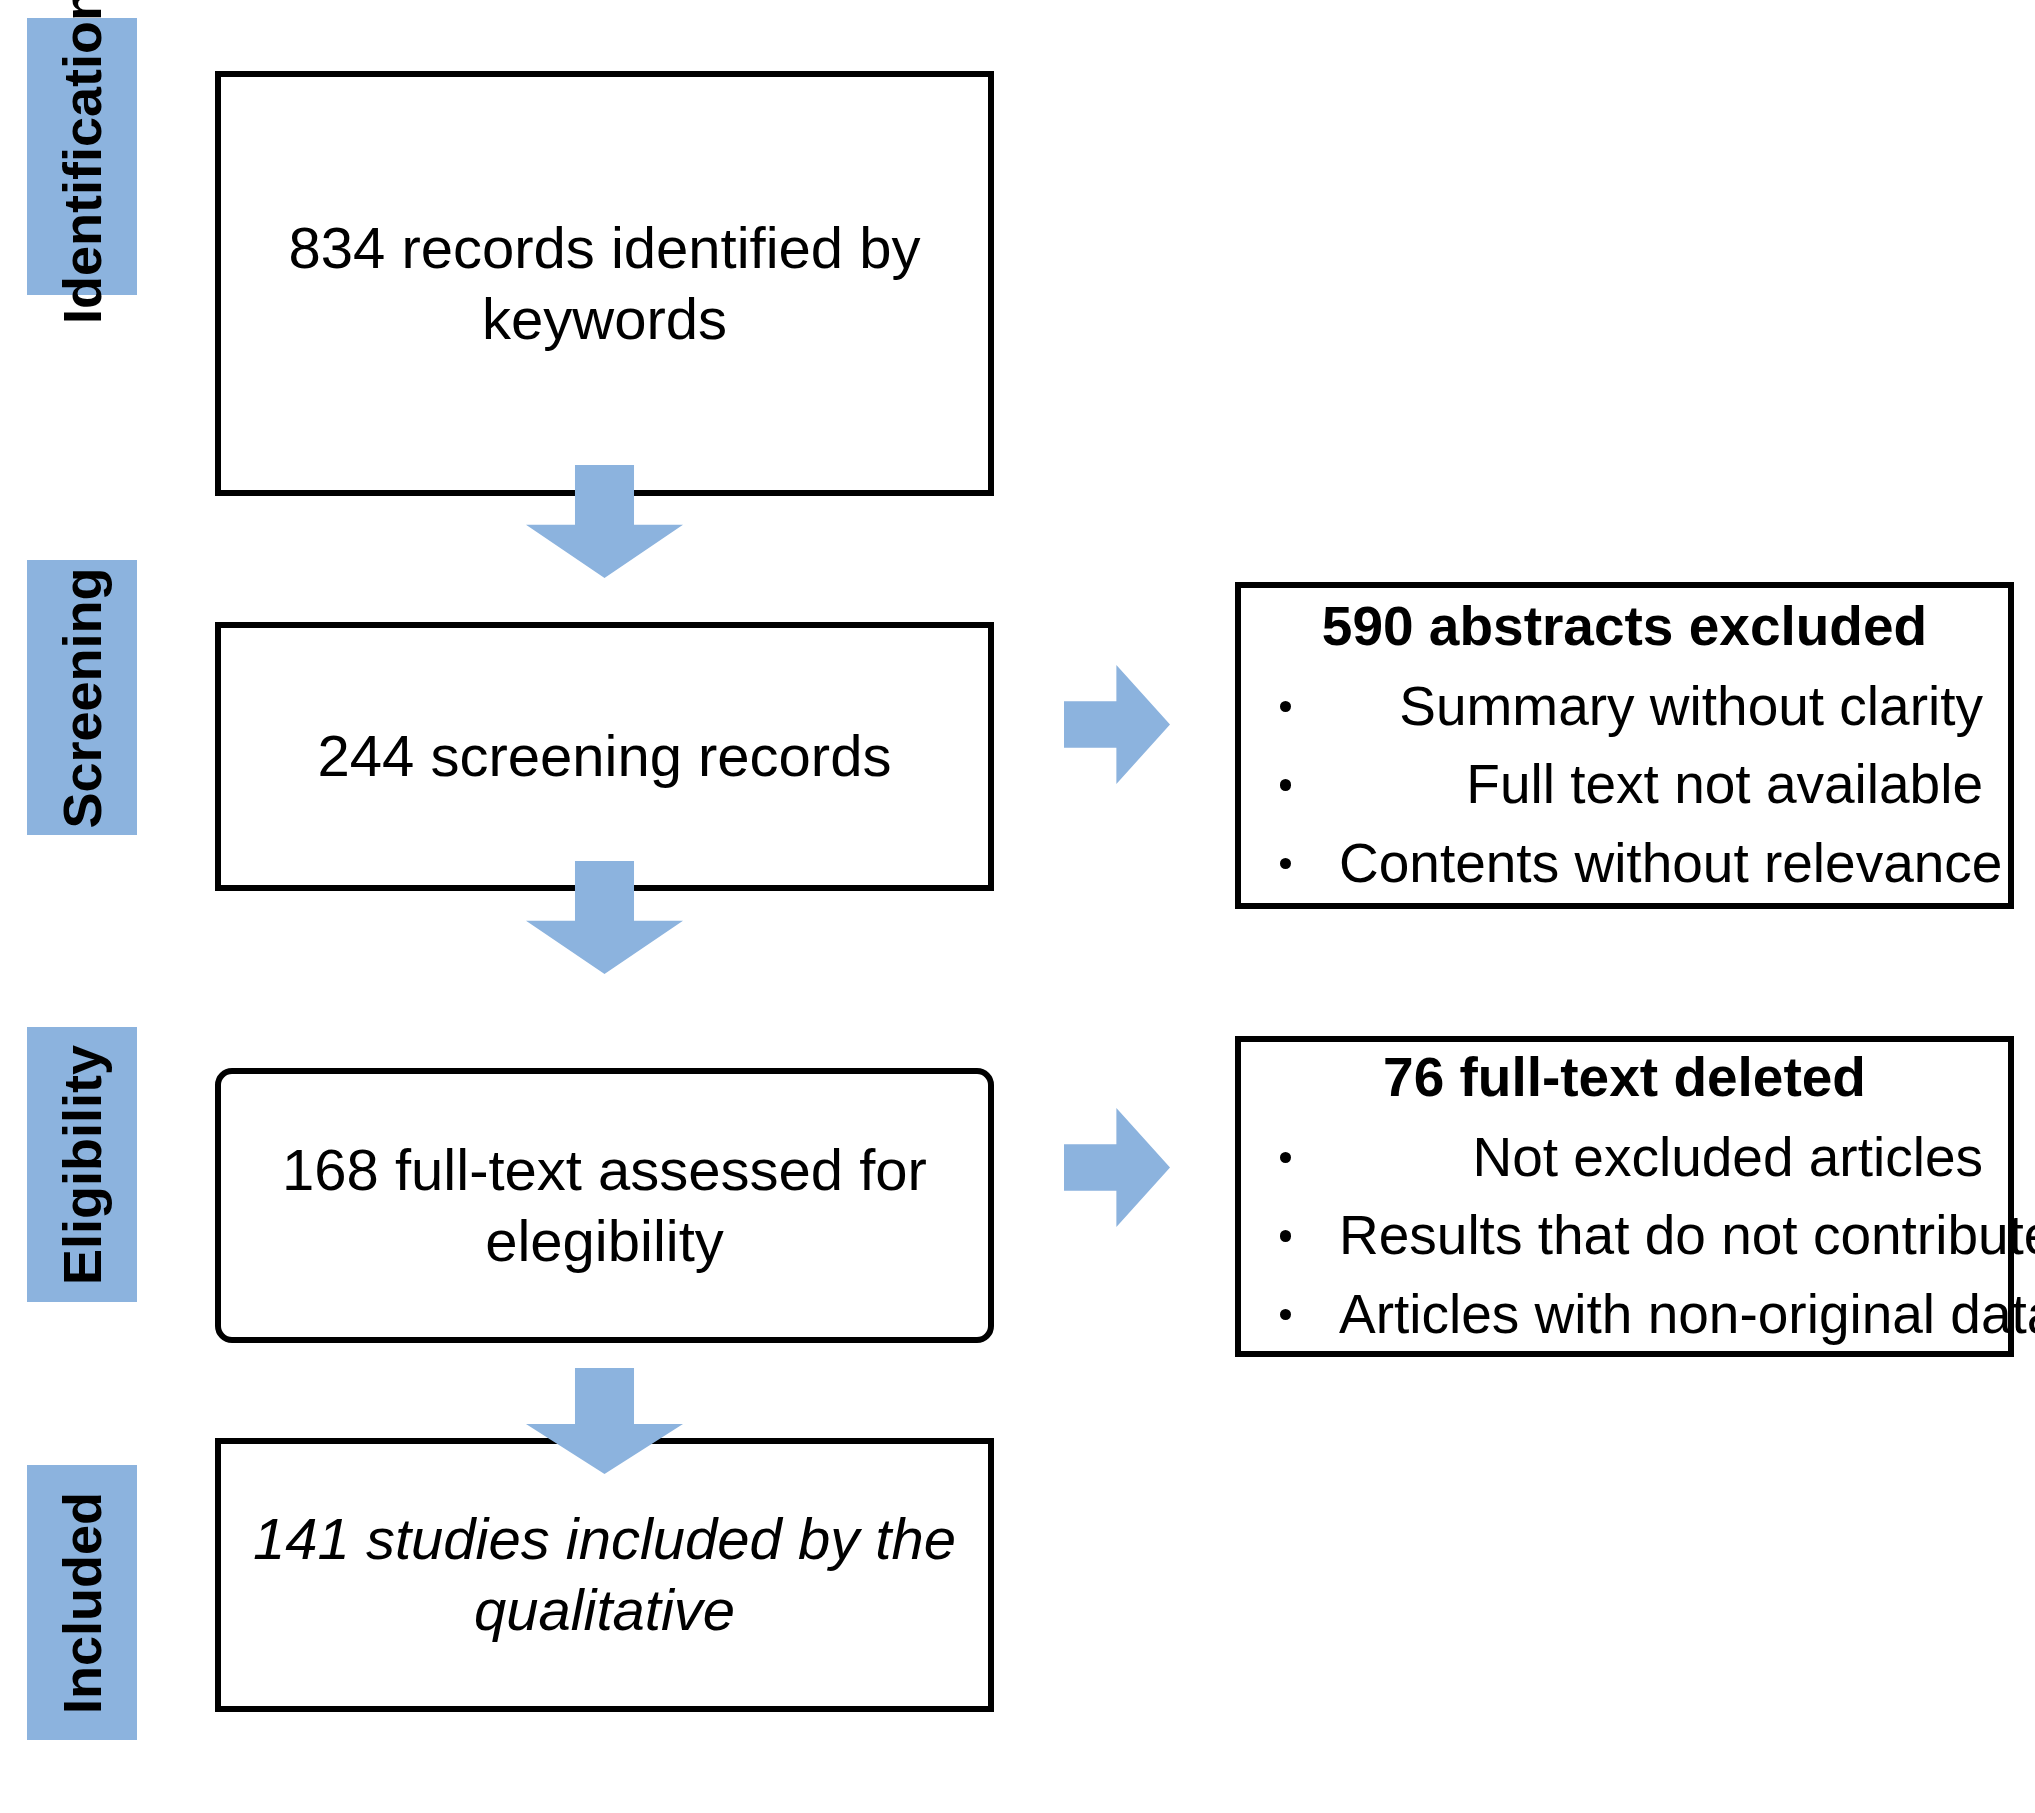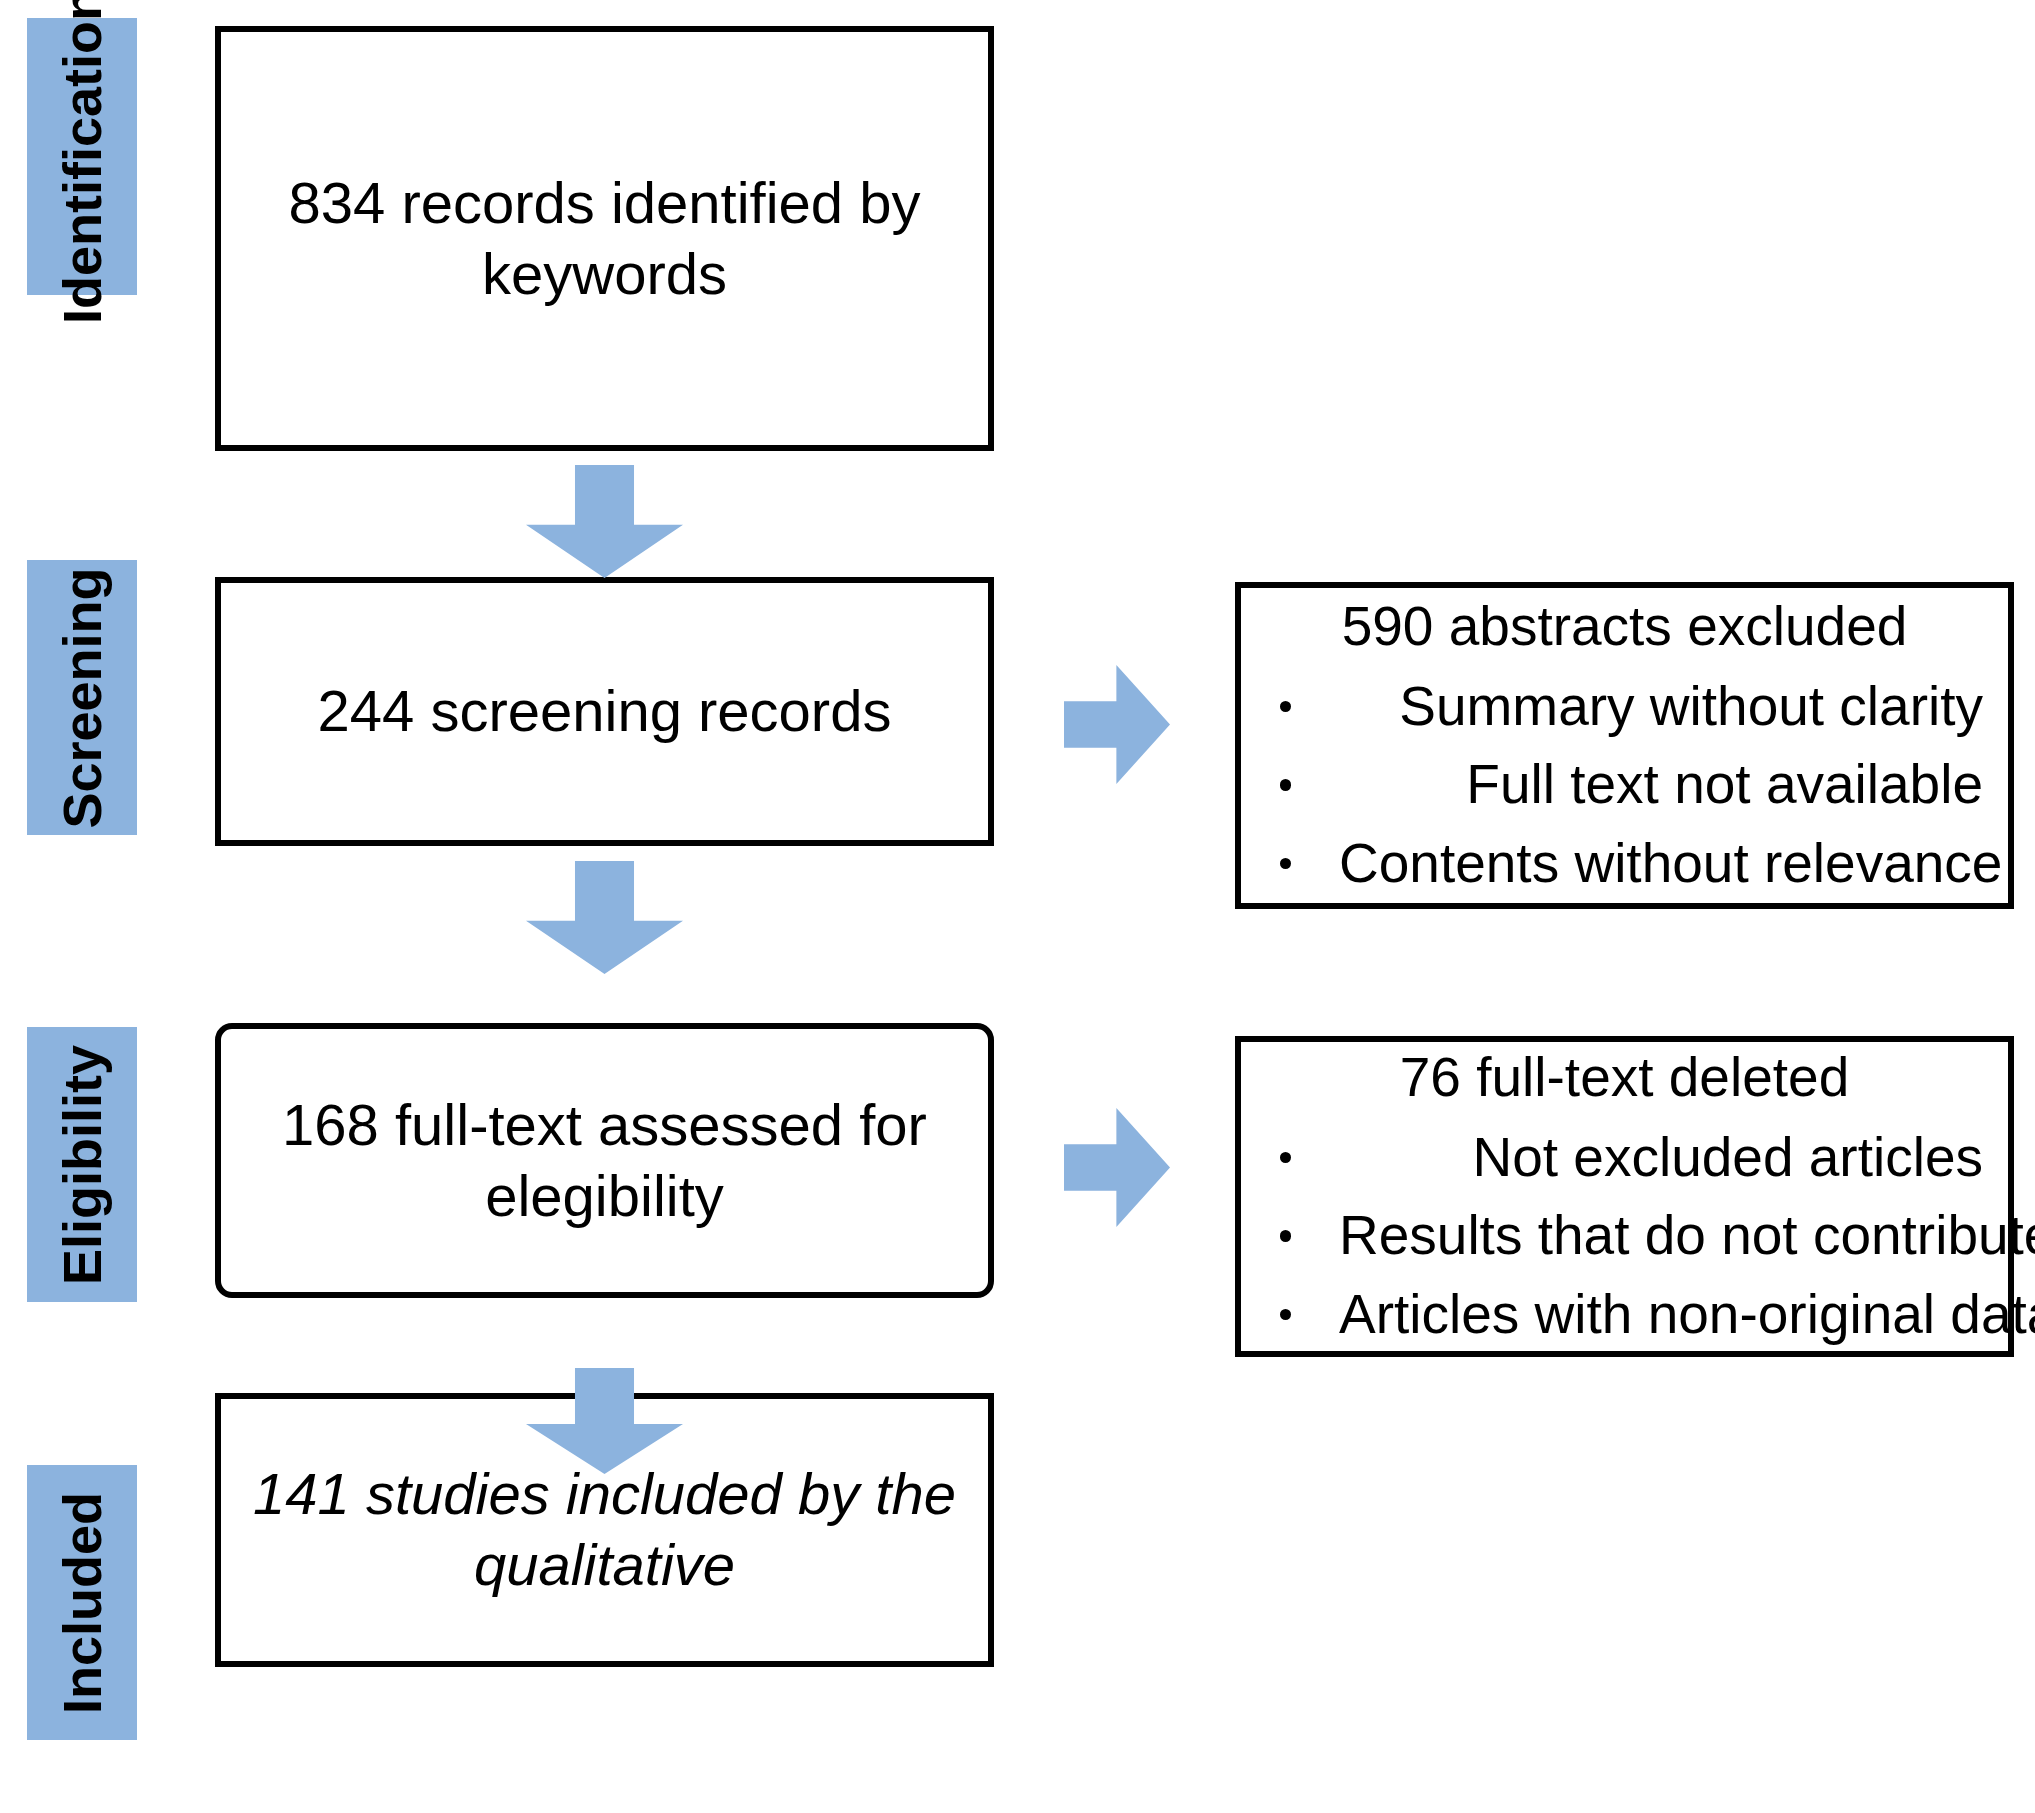--- a/index.html
+++ b/index.html
@@ -38,20 +38,21 @@
 
   
   .flow-box {
     position: absolute;
     background: #ffffff;
     border: 6.9px solid #000000;
     box-sizing: border-box;
     display: flex;
     align-items: center;
     justify-content: center;
+    margin-top: 45px;
   }
   .box-text {
     font-size: 58px;
     line-height: 1.22;
     color: #000000;
     text-align: center;
     padding: 0 25px;
   }
 
   
@@ -68,20 +69,21 @@
     padding: 0 25px 0 25px;
     width: 100%;
     box-sizing: border-box;
   }
   .excl-heading {
     font-size: 55px;
     line-height: 1.18;
     color: #000000;
     text-align: center;
     margin-bottom: 13.8px;
+    font-weight: bold;
   }
   .excl-list {
     list-style: none;
     margin: 0;
     padding: 0;
     text-align: right;
   }
   .excl-list li {
     position: relative;
     font-size: 55px;

